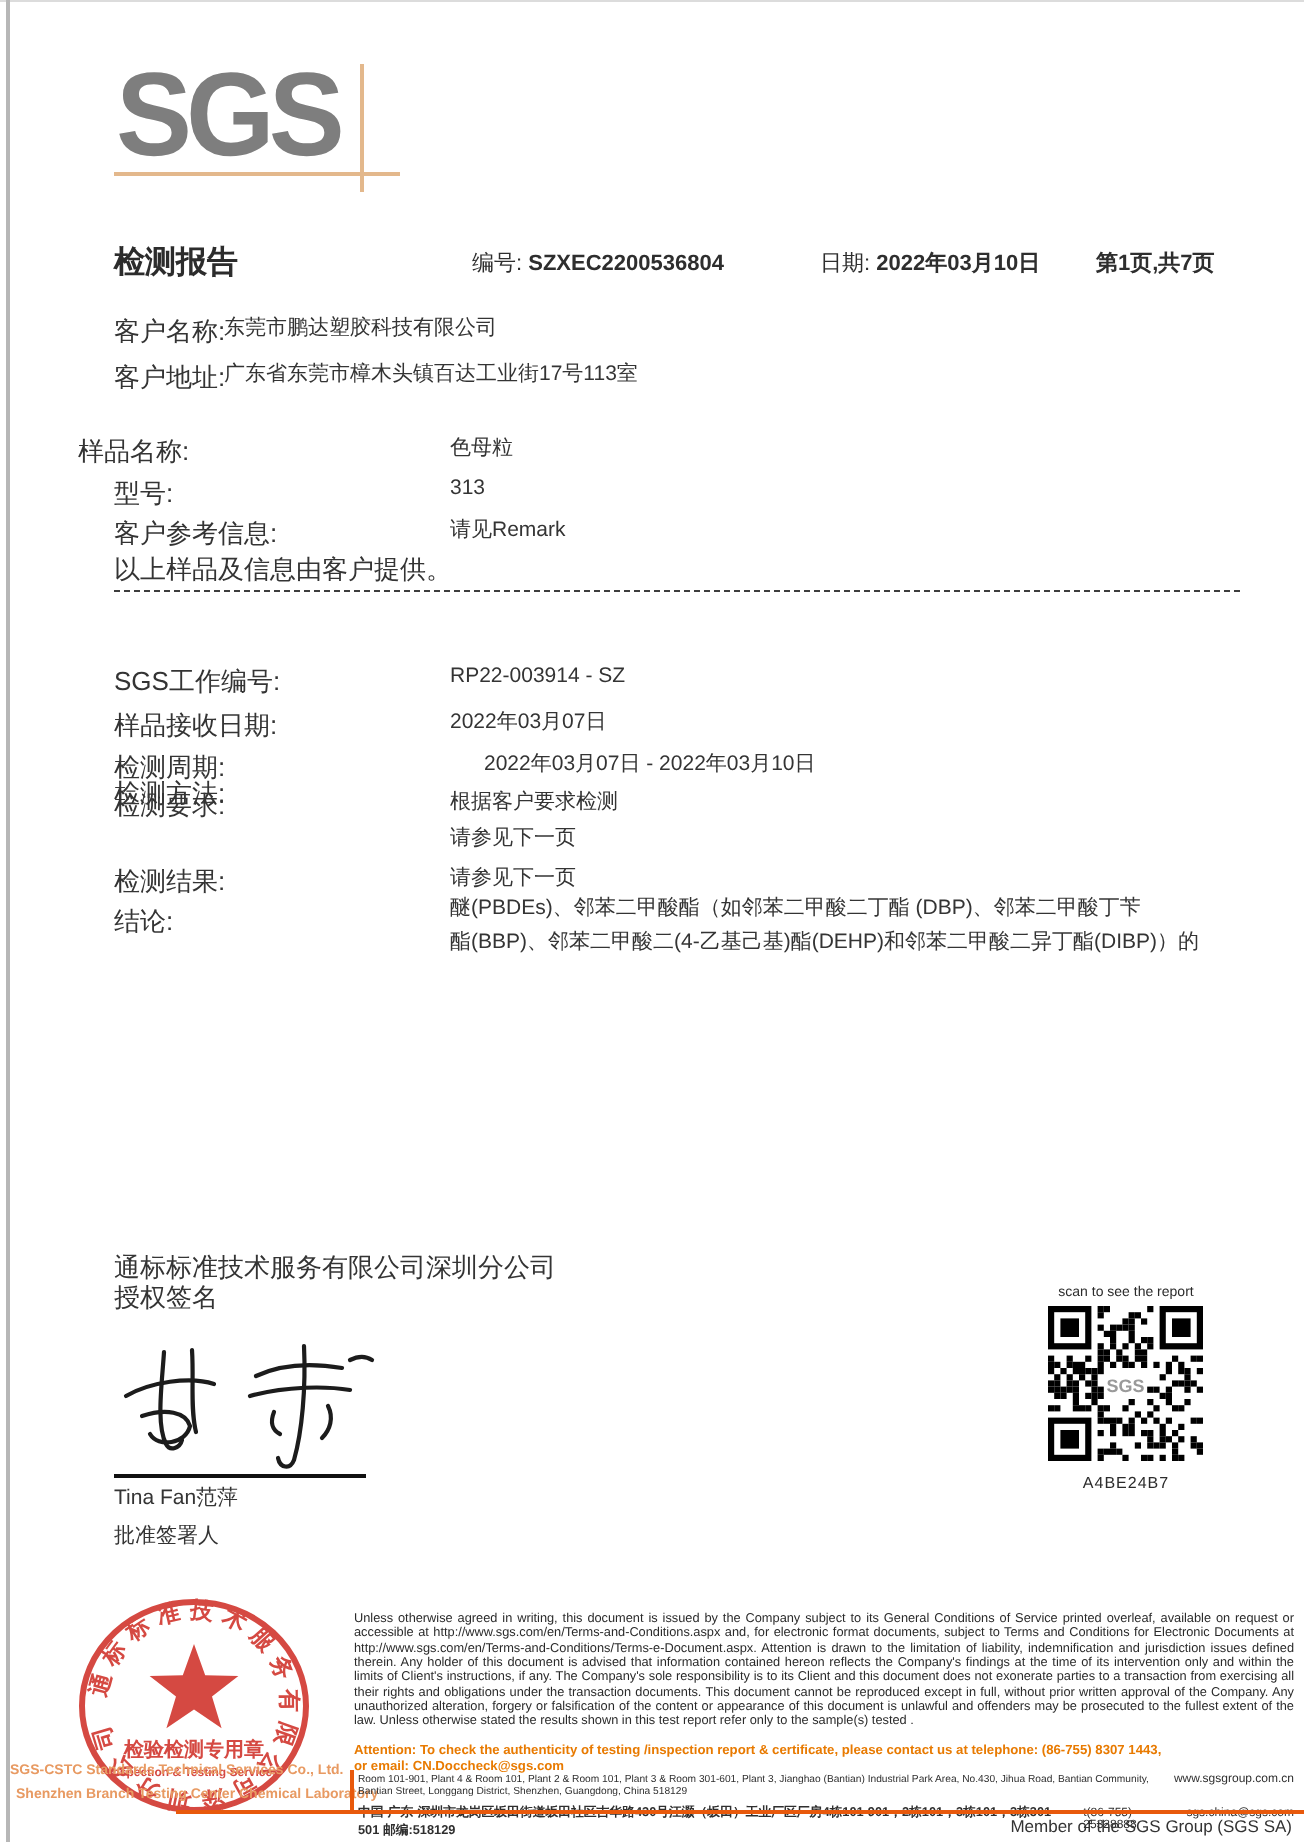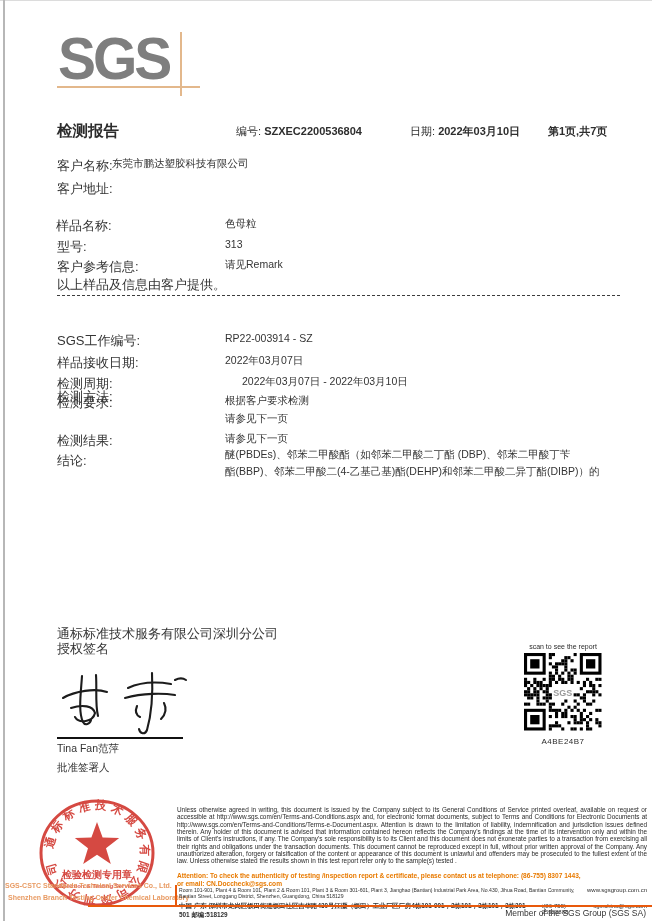--- a/index.html
+++ b/index.html
@@ -59,22 +59,23 @@
   </div>
   <div class="abs meta" style="left:410px;top:124px;">
     <span>日期:</span>
     <span style="font-weight:600;">2022年03月10日</span>
   </div>
   <div class="abs meta" style="left:548px;top:124px;font-weight:600;">第1页,共7页</div>
 
   <div class="abs lab" style="left:57px;top:157px;">客户名称:</div>
   <div class="abs val" style="left:112px;top:157px;">东莞市鹏达塑胶科技有限公司</div>
   <div class="abs lab" style="left:57px;top:180px;">客户地址:</div>
-
-  <div class="abs lab" style="left:56px;top:217px;text-align:right;">样品名称:</div>
+  <div class="abs val" style="left:112px;top:180px;">广东省东莞市樟木头镇百达工业街17号113室</div>
+
+  <div class="abs lab" style="left:39px;top:217px;text-align:right;">样品名称:</div>
   <div class="abs val" style="left:225px;top:217px;">色母粒</div>
   <div class="abs lab" style="left:57px;top:238px;">型号:</div>
   <div class="abs val" style="left:225px;top:238px;">313</div>
   <div class="abs lab" style="left:57px;top:258px;">客户参考信息:</div>
   <div class="abs val" style="left:225px;top:258px;">请见Remark</div>
   <div class="abs lab" style="left:57px;top:276px;">以上样品及信息由客户提供。</div>
 
   <div class="dashes"></div>
 
   <div class="abs lab" style="left:57px;top:332px;">SGS工作编号:</div>

